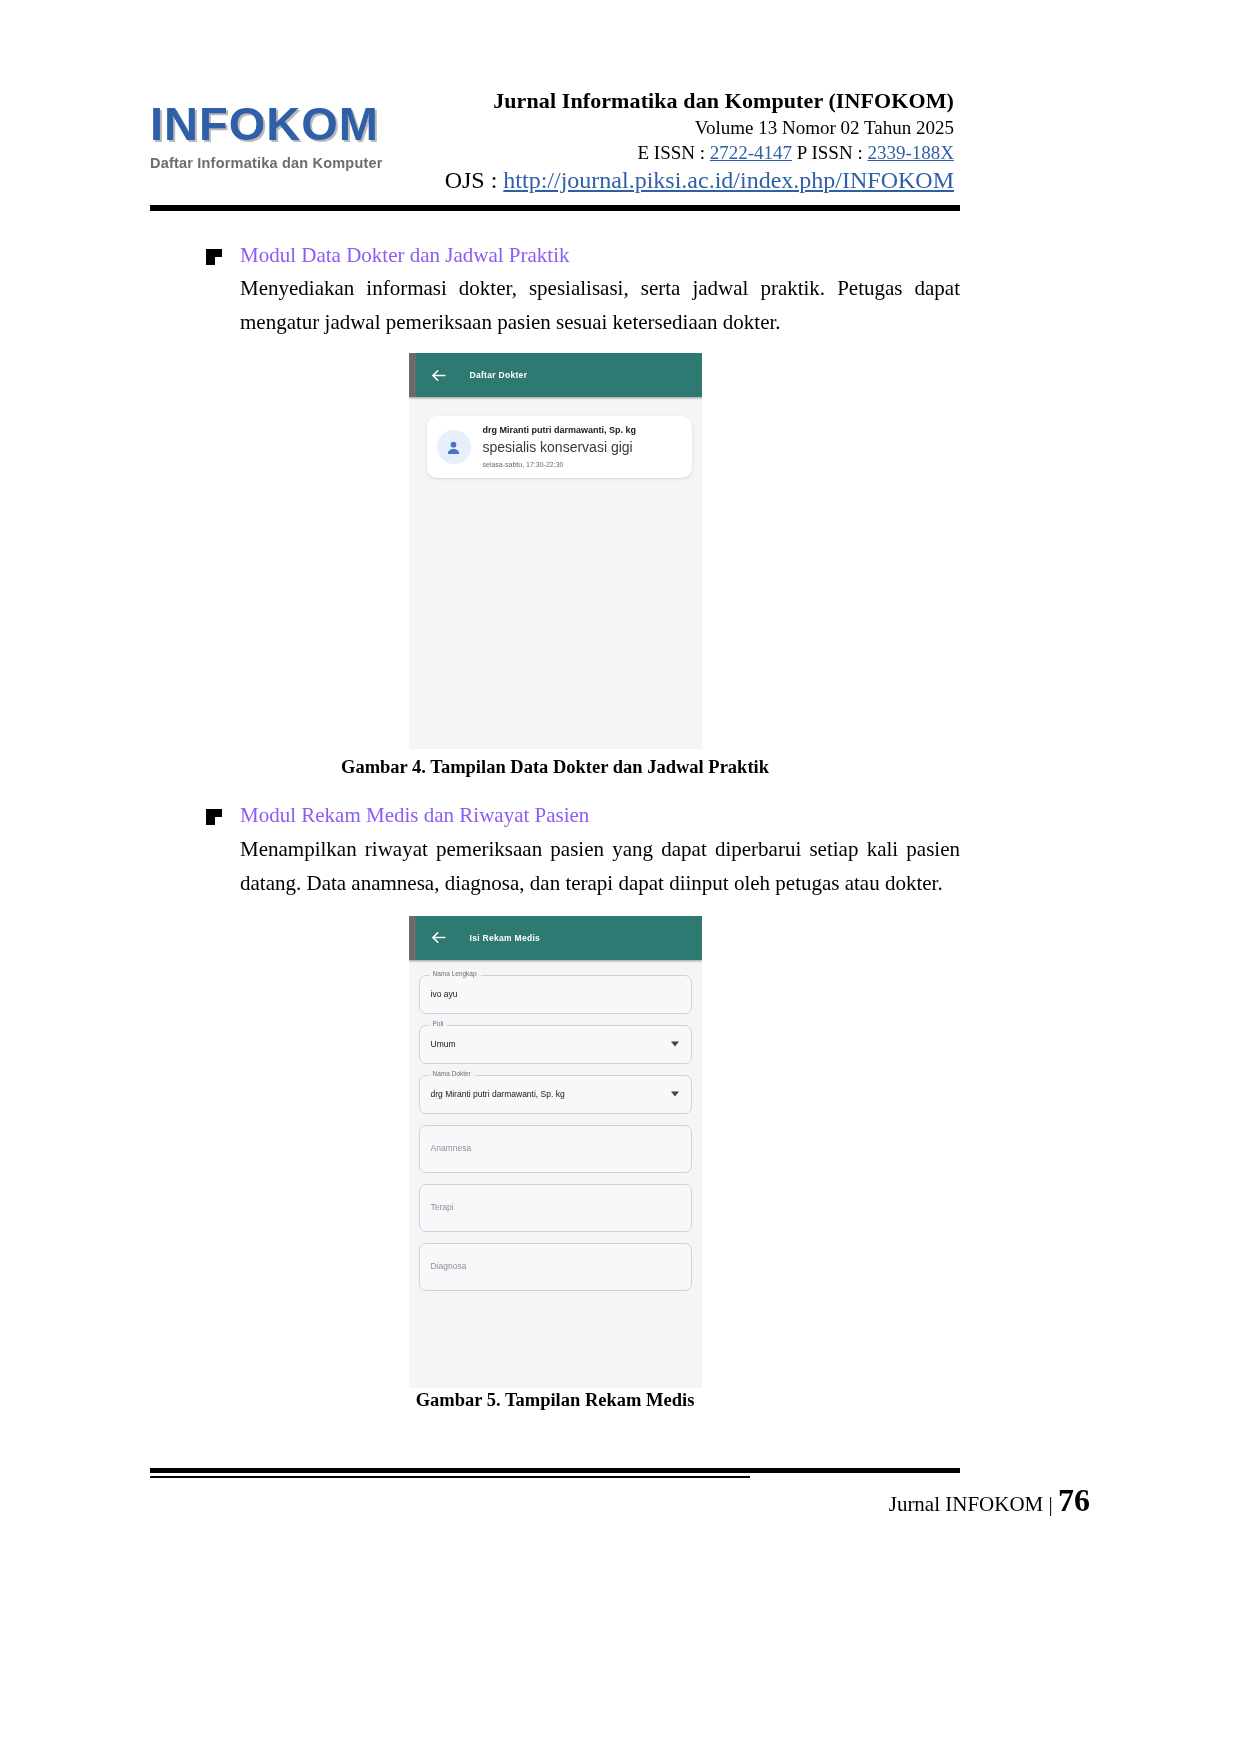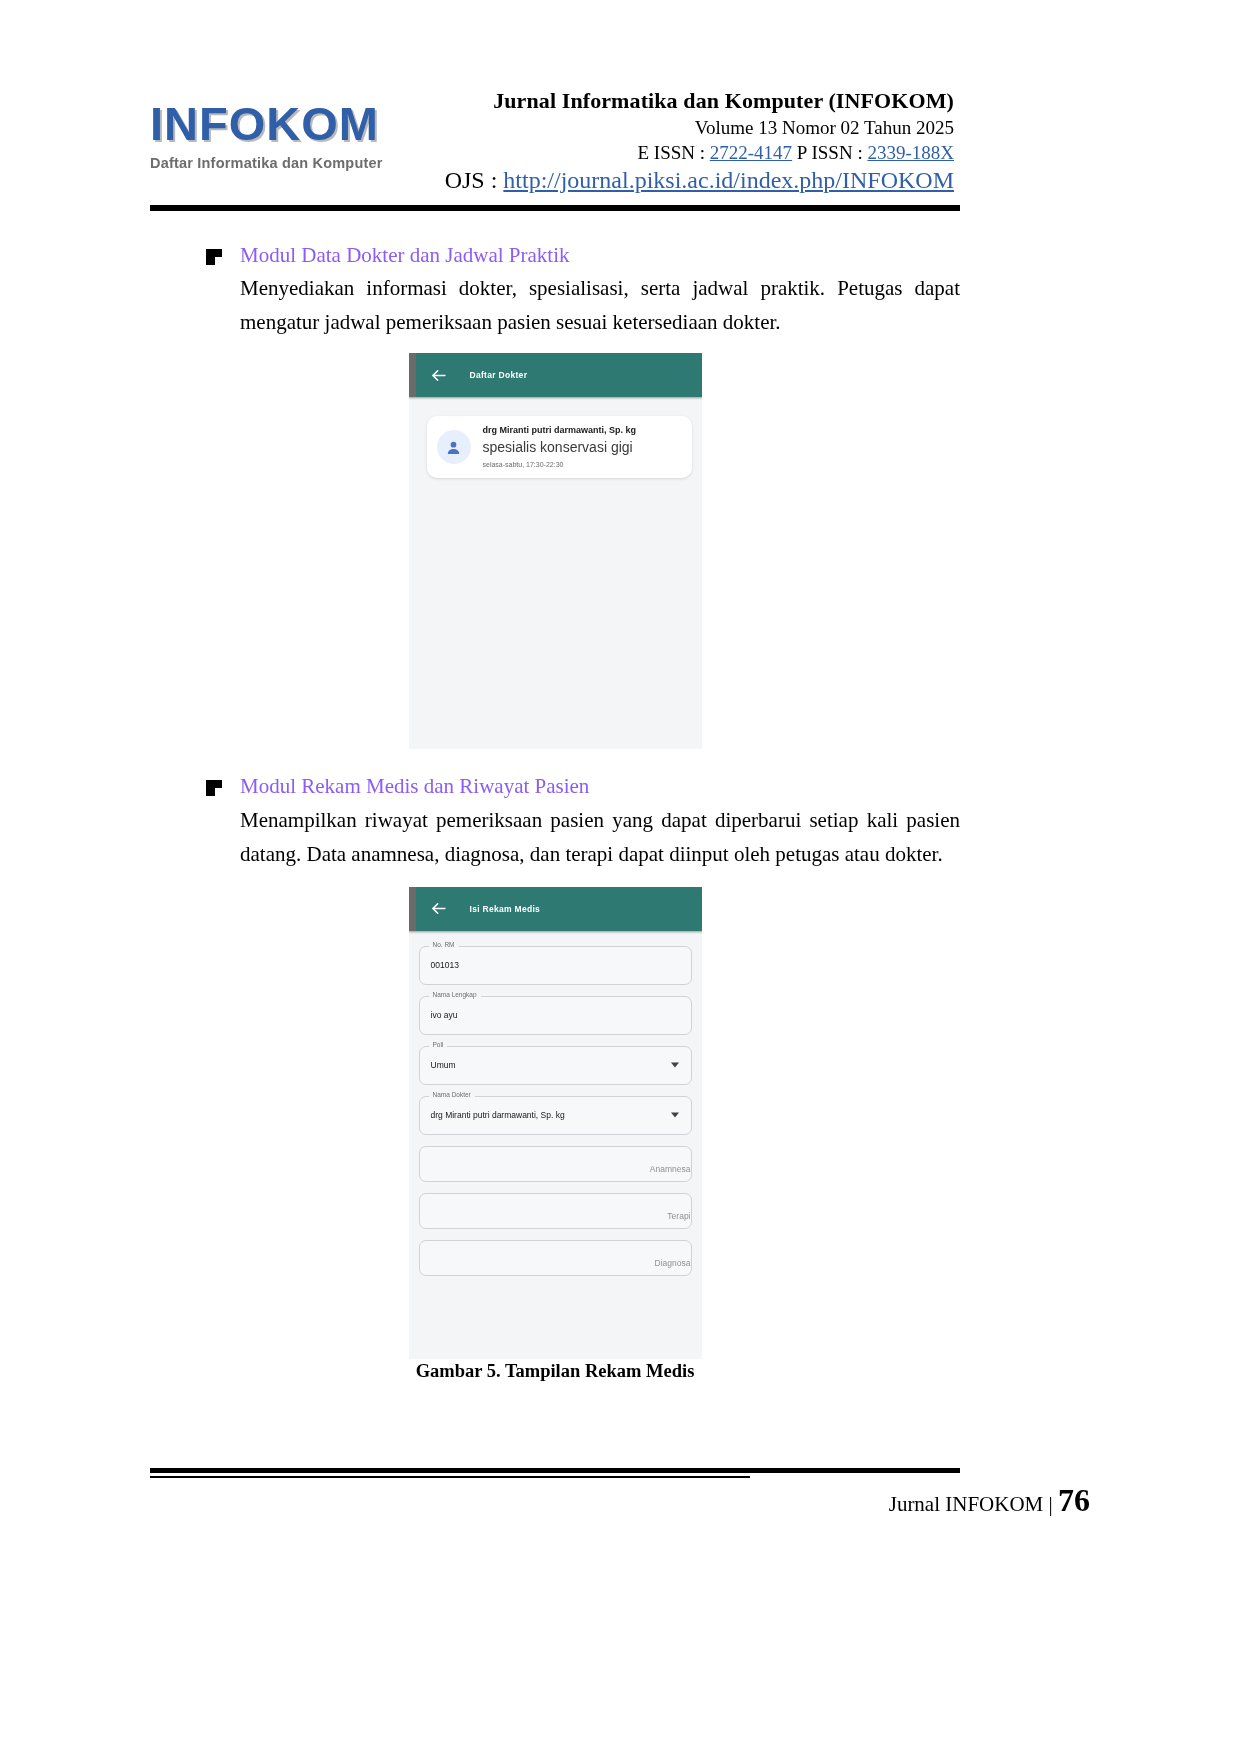--- a/index.html
+++ b/index.html
@@ -140,21 +140,21 @@
 
   
   .form { padding:12px 10px 0 10px; }
   .field {
     position:relative; margin-bottom:11px;
     border:1px solid #cfd2d6; border-radius:7px;
     background:#f7f8f9;
     height:39px;
     display:flex; align-items:center;
   }
-  .field.tall { height:36px; align-items:flex-start; padding-top:17px;justify-content:flex-end; }
+  .field.tall { height:48px; align-items:flex-start; padding-top:17px; }
   .field-label {
     position:absolute; left:9px; top:-6px;
     background:#f4f5f7; padding:0 4px;
     font-family:"Liberation Sans", sans-serif;
     font-size:6.5px; color:#6d7074;
     filter: blur(0.3px);
   }
   .field-value {
     padding-left:11px;
     font-family:"Liberation Sans", sans-serif;
@@ -221,20 +221,21 @@
             </svg>
         </div>
         <div class="doc-info">
           <div class="doc-name">drg Miranti putri darmawanti, Sp. kg</div>
           <div class="doc-spec">spesialis konservasi gigi</div>
           <div class="doc-sched">selasa-sabtu, 17:30-22:30</div>
         </div>
       </div>
     </div>
 
+    <div class="caption">Gambar 4. Tampilan Data Dokter dan Jadwal Praktik</div>
 
     <div class="bullet-block" style="margin-top:22px;">
       <div class="bullet-mark">
           <span class="sq1"></span>
           <span class="sq2"></span>
         </div>
       <div class="bl-title">Modul Rekam Medis dan Riwayat Pasien</div>
       <div class="bl-body">Menampilkan riwayat pemeriksaan pasien yang dapat diperbarui setiap kali pasien datang. Data anamnesa, diagnosa, dan terapi dapat diinput oleh petugas atau dokter.</div>
     </div>
 
@@ -246,24 +247,20 @@
               <line x1="20" y1="12" x2="5" y2="12"></line>
               <polyline points="11 18 5 12 11 6"></polyline>
             </svg>
         </div>
         <div class="ab-title">Isi Rekam Medis</div>
       </div>
       <div class="appbar-shadow"></div>
 
       <div class="form" id="rm-form">
           <div class="field">
-            <span class="field-label">No. RM</span>
-            <span class="field-value">001013</span>
-          </div>
-          <div class="field">
             <span class="field-label">Nama Lengkap</span>
             <span class="field-value">ivo ayu</span>
           </div>
           <div class="field">
             <span class="field-label">Poli</span>
             <span class="field-value">Umum</span>
             <span class="field-caret"></span>
           </div>
           <div class="field">
             <span class="field-label">Nama Dokter</span>

